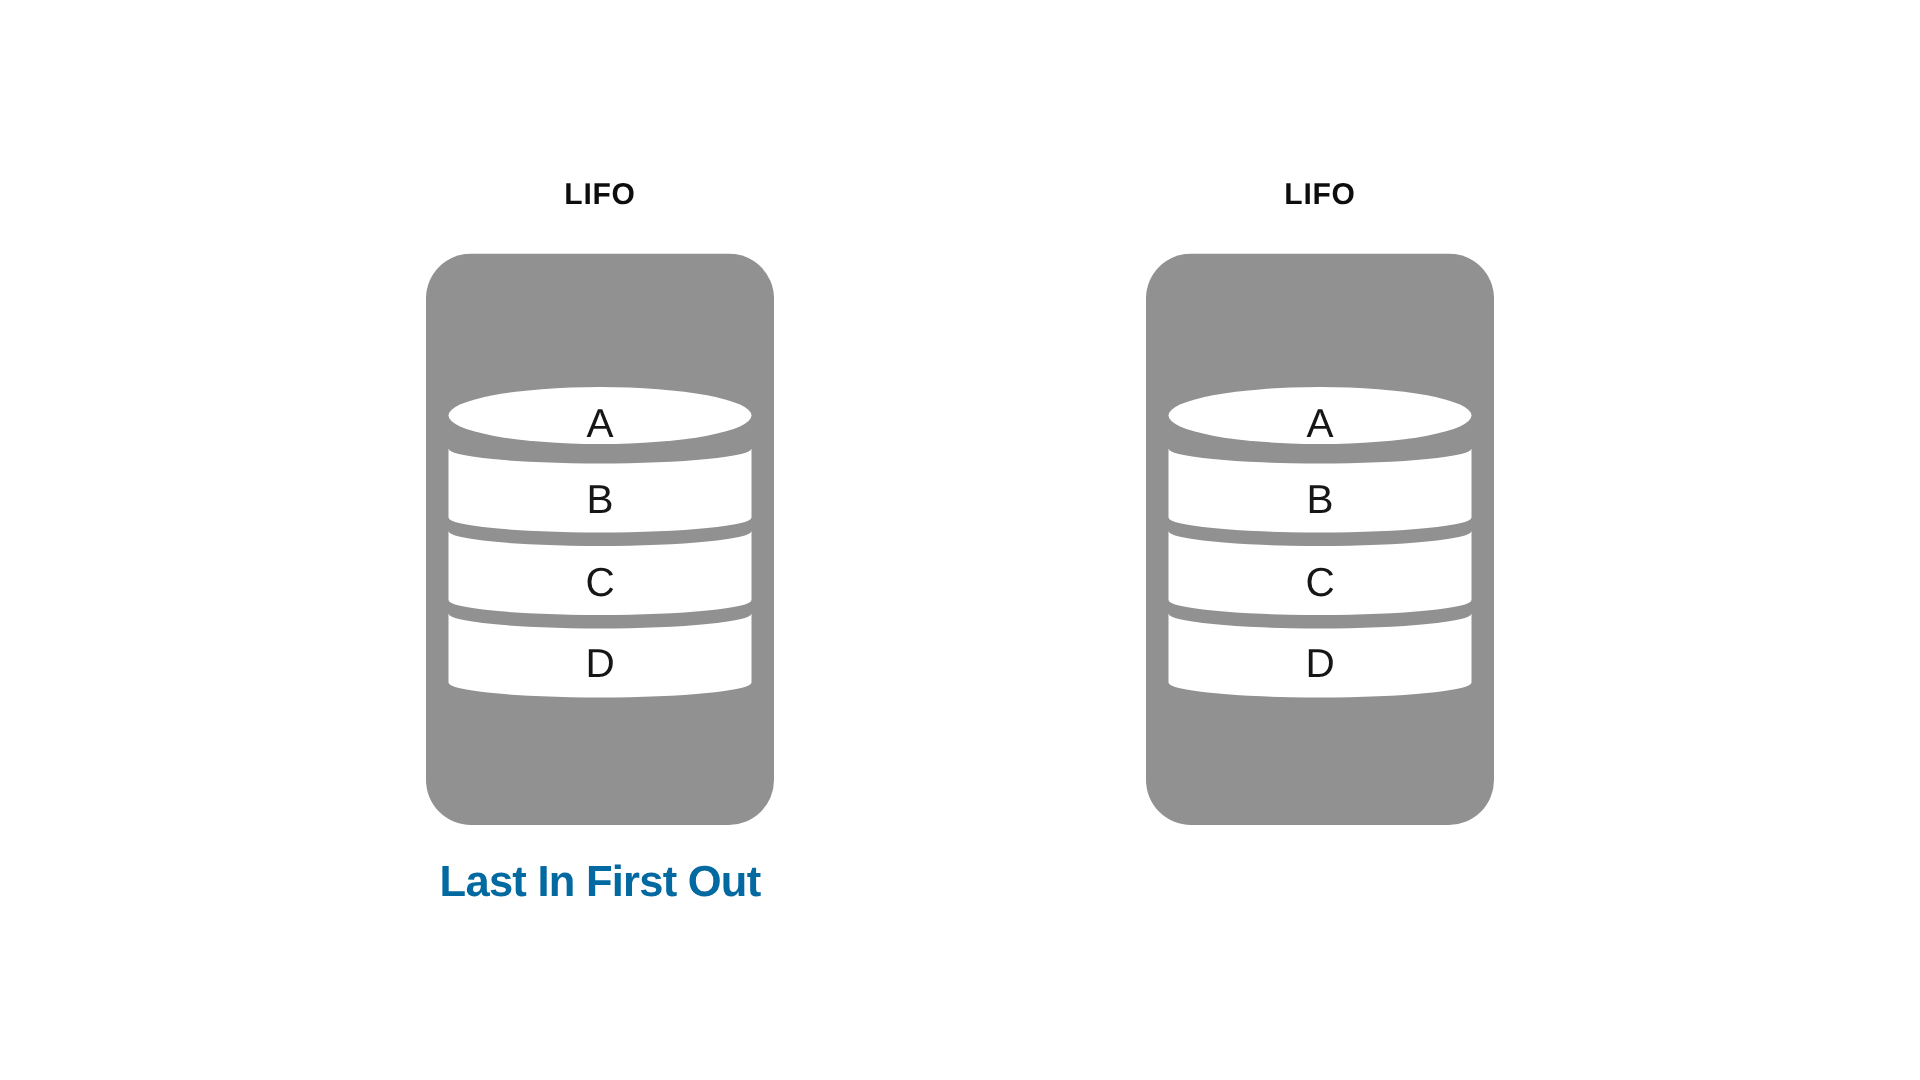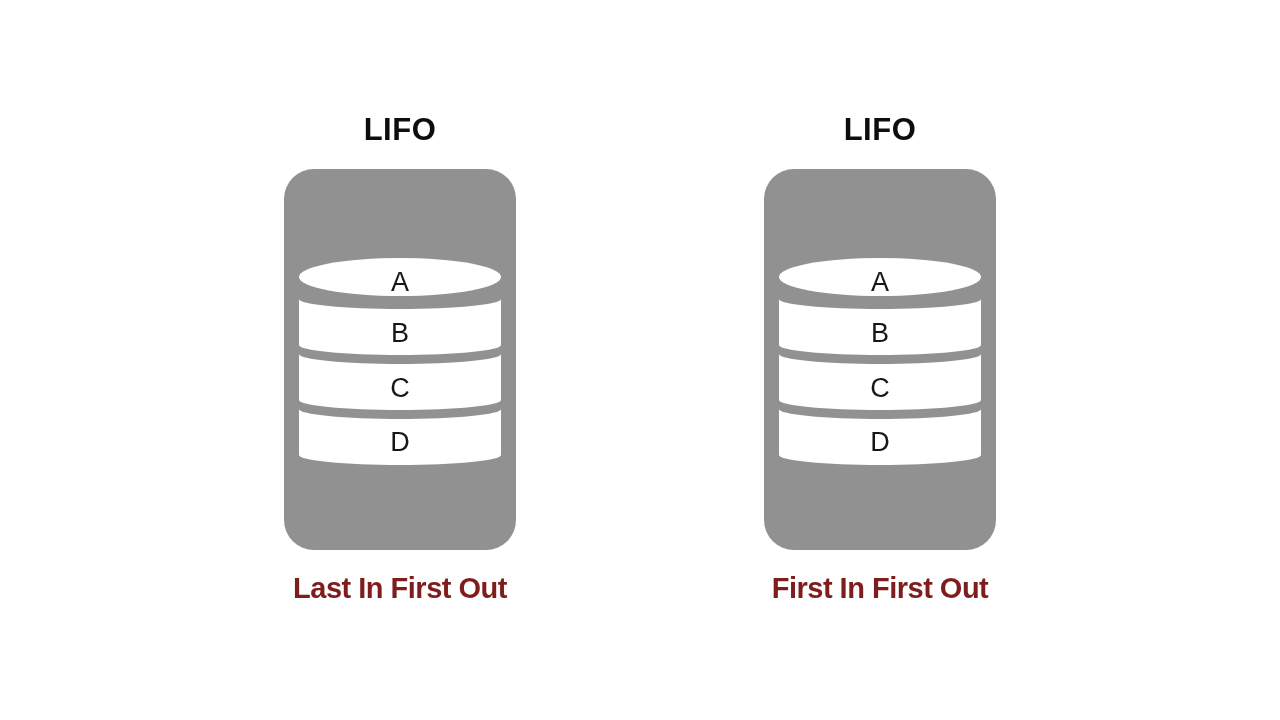--- a/index.html
+++ b/index.html
@@ -23,39 +23,39 @@
     width: 232px;
     display: flex;
     flex-direction: column;
     align-items: center;
   }
   .panel.lifo { left: 284px; }
   .panel.fifo { left: 764px; }
   .panel-title {
     height: 40px;
     line-height: 40px;
-    font-size: 31px;
+    font-size: 20px;
     font-weight: 700;
     color: #0d0d0d;
     letter-spacing: 0.5px;
     text-align: center;
     margin-bottom: 19px;
     white-space: nowrap;
   }
   .stack-svg {
     display: block;
     width: 232px;
     height: 381px;
   }
   .panel-caption {
     height: 44px;
     line-height: 44px;
     font-size: 29px;
     font-weight: 700;
-    color: #7f1d1d;
+    color: #0369a1;
     letter-spacing: -0.5px;
     text-align: center;
     margin-top: 16px;
     white-space: nowrap;
   }
   .disk-letter {
     font-family: "Liberation Sans", sans-serif;
     font-size: 27px;
     font-weight: 400;
     fill: #161616;
@@ -88,16 +88,15 @@
       <rect x="0" y="0" width="232" height="381" rx="30" ry="30" fill="#919191"></rect>
       <ellipse cx="116" cy="108" rx="101" ry="19" fill="#ffffff"></ellipse>
       <path d="M 15 130 A 101 10 0 0 0 217 130 L 217 176 A 101 10 0 0 1 15 176 Z" fill="#ffffff"></path>
       <path d="M 15 185 A 101 10 0 0 0 217 185 L 217 231 A 101 10 0 0 1 15 231 Z" fill="#ffffff"></path>
       <path d="M 15 240 A 101 10 0 0 0 217 240 L 217 286 A 101 10 0 0 1 15 286 Z" fill="#ffffff"></path>
       <text class="disk-letter" x="116" y="122" text-anchor="middle">A</text>
       <text class="disk-letter" x="116" y="173" text-anchor="middle">B</text>
       <text class="disk-letter" x="116" y="228" text-anchor="middle">C</text>
       <text class="disk-letter" x="116" y="282" text-anchor="middle">D</text>
     </svg>
-    <div class="panel-caption">First In First Out</div>
   </div>
 
 </div>
 
 </body></html>

